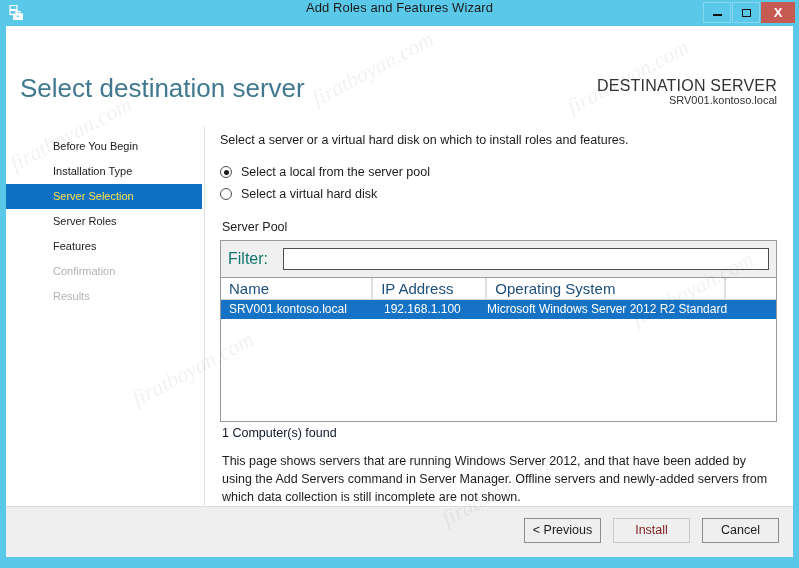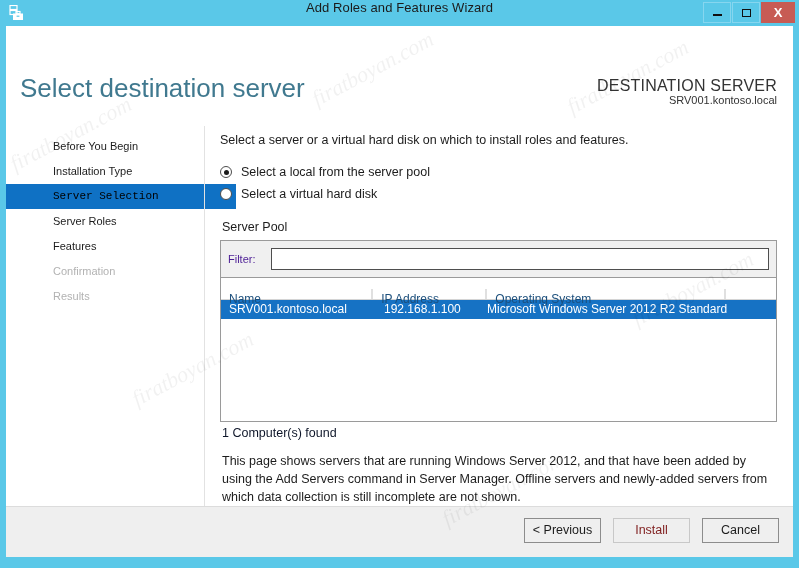--- a/index.html
+++ b/index.html
@@ -153,23 +153,22 @@
     line-height: 25px;
     padding-left: 47px;
     font-size: 11px;
     color: #1c1c1c;
     cursor: default;
     white-space: nowrap;
     box-sizing: border-box;
   }
   .nav-item.active {
     background: #0f71c4;
-    color: #000000;
-    width: 230px;
-    font-family: Liberation Mono, monospace;
+    color: #fde047;
+    width: 196px;
   }
   .nav-item.disabled {
     color: #b2b2b2;
   }
   .nav-divider {
     position: absolute;
     left: 198px;
     top: 100px;
     width: 1px;
     height: 400px;
@@ -238,22 +237,22 @@
   .filter-bar {
     height: 37px;
     background: #f0f0f0;
     border-bottom: 1px solid #9a9a9a;
     display: flex;
     align-items: center;
     padding: 0 7px;
     box-sizing: border-box;
   }
   .filter-label {
-    font-size: 11px;
-    color: #4c1d95;
+    font-size: 16px;
+    color: #0f766e;
     margin-right: 15px;
   }
   .filter-input {
     flex: 1;
     height: 22px;
     border: 1px solid #4e4e4e;
     background: #ffffff;
     box-sizing: border-box;
     font-family: "Liberation Sans", sans-serif;
     font-size: 12px;
@@ -267,30 +266,29 @@
     position: relative;
   }
   .grid-head {
     display: flex;
     height: 21px;
     border-bottom: 1px solid #d4d4d4;
     background: #ffffff;
     position: relative;
   }
   .gh {
-    font-size: 12px;
+    font-size: 15px;
     color: #1c4f7c;
     line-height: 21px;
     padding-left: 8px;
     box-sizing: border-box;
     border-right: 1px solid #e0e0e0;
     border-left: 1px solid #e0e0e0;
     white-space: nowrap;
     cursor: default;
-    margin-top: 11px;
   }
   .gh.c0 { width: 155px; border-left: none; }
   .gh.c1 { width: 117px; }
   .gh.c2 { width: 245px; }
   .gh.c3 { width: 52px; border-right: none; }
   .grid-row {
     display: flex;
     height: 19px;
     background: #1672c4;
     color: #ffffff;

